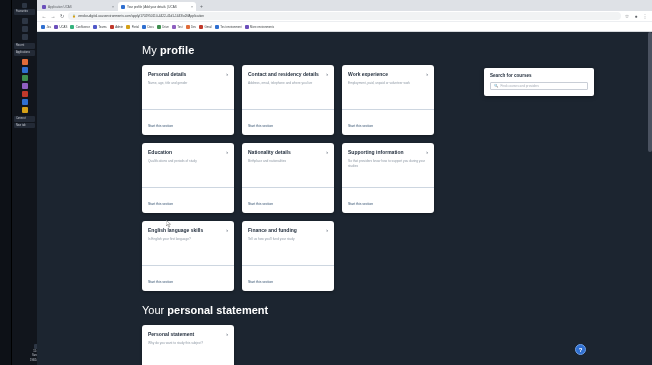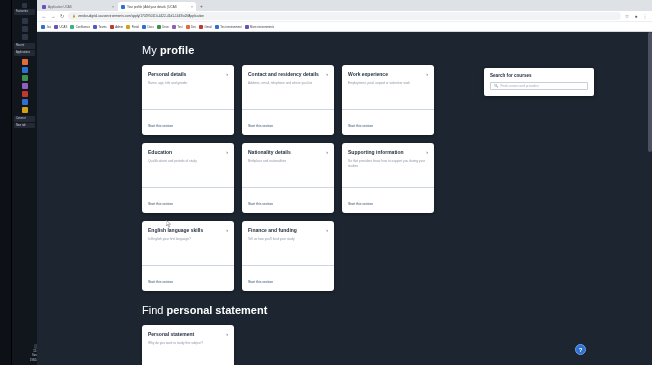--- a/index.html
+++ b/index.html
@@ -384,21 +384,21 @@
               <div class="card-sub">Tell us how you'll fund your study</div>
             </div>
             <div class="card-foot">
               <span class="card-link">Start this section</span>
             </div>
           </div>
 
         </div>
 
         <h1 class="sub-section">
-          <span>Find </span><b>personal statement</b>
+          <span>Your </span><b>personal statement</b>
         </h1>
 
         <div class="card-grid">
           <div class="card">
             <div class="card-body">
               <div class="card-head">
                 <div class="card-title">Personal statement</div>
                 <div class="chev">›</div>
               </div>
               <div class="card-sub">Why do you want to study this subject?</div>

